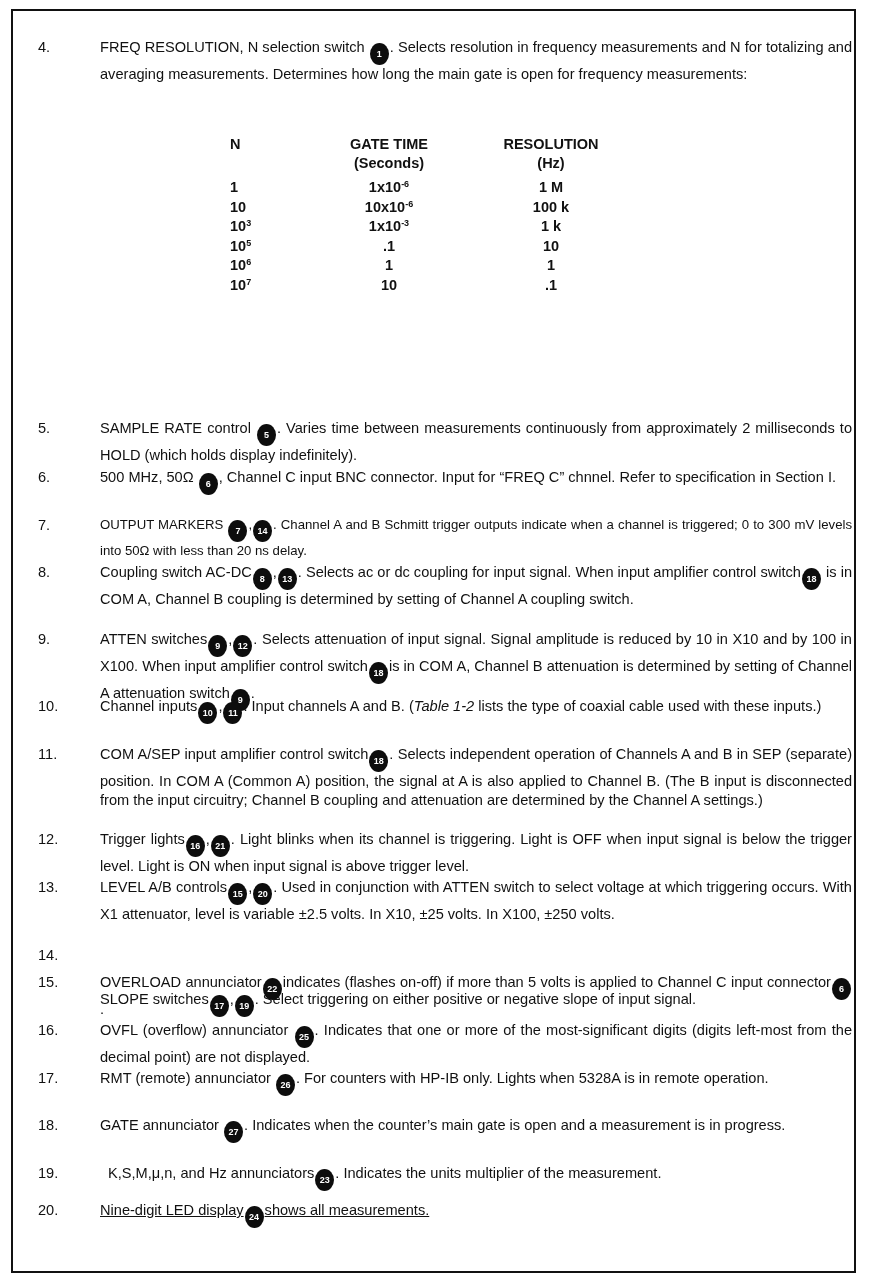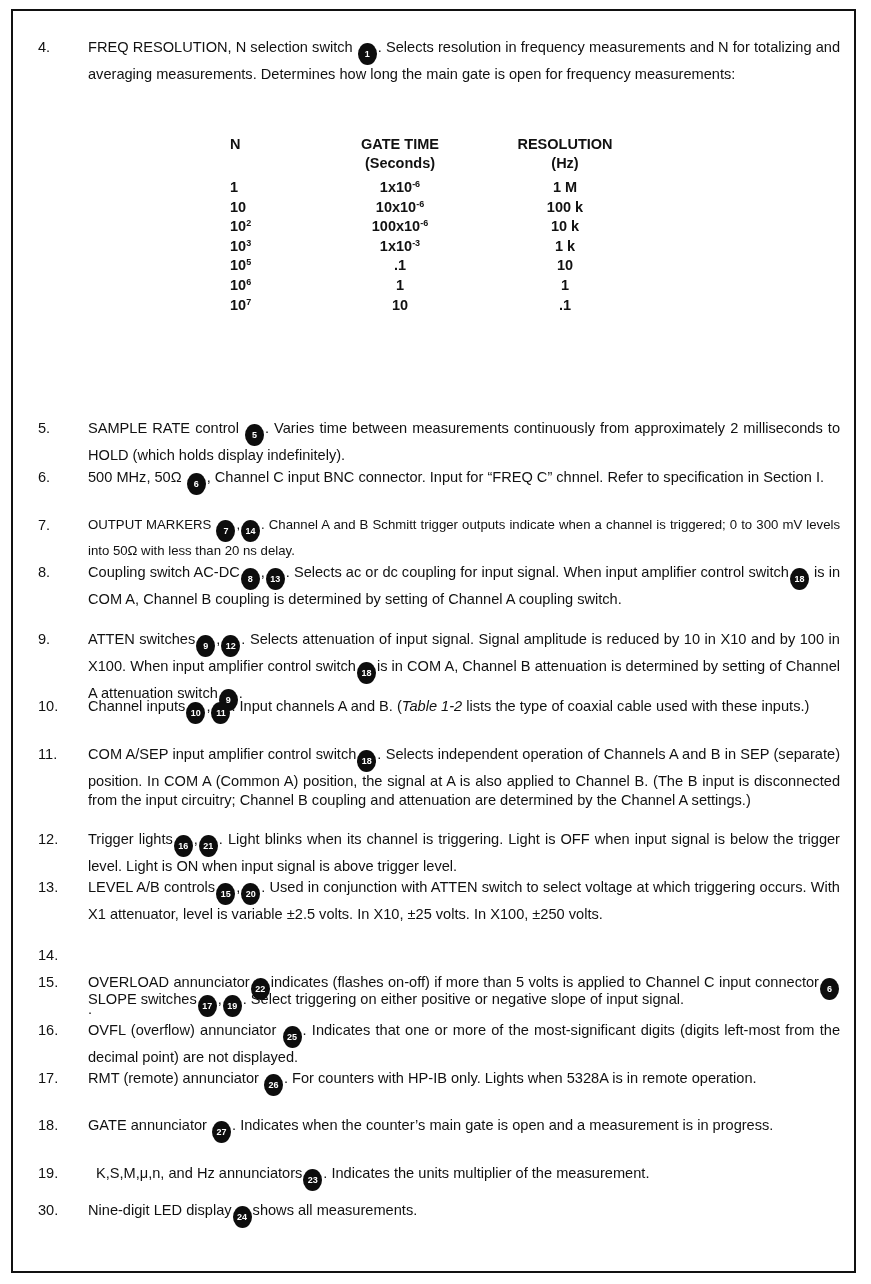--- a/index.html
+++ b/index.html
@@ -2,30 +2,30 @@
 <html><head>
 <meta charset="utf-8">
 <style>
   html, body { margin: 0; padding: 0; background: #ffffff; }
   body { width: 871px; height: 1284px; position: relative; overflow: hidden;
          font-family: "Liberation Sans", sans-serif; color: #111; }
   .frame { position: absolute; left: 11px; top: 9px; width: 845px; height: 1264px;
            border: 2px solid #111; box-sizing: border-box; }
   .item { position: absolute; left: 0; width: 871px; font-size: 14.6px; line-height: 18.5px; }
   .num { position: absolute; left: 38px; top: 0; }
-  .body { position: absolute; left: 88px; width: 752px; text-align: justify; }
+  .body { position: absolute; left: 100px; width: 752px; text-align: justify; }
   .body.small { font-size: 13.2px; }
   .callout { display: inline-block; width: 19px; height: 22px; border-radius: 50%;
              background: #0d0d0d; color: #fff; font-size: 9px; line-height: 22px;
              text-align: center; vertical-align: -5px; margin: 0 1px; font-weight: bold; }
   .tbl { position: absolute; left: 200px; top: 135px; width: 460px; font-size: 14.5px; font-weight: bold; }
   .tbl .row { position: relative; height: 19.6px; }
   .tbl .c1 { position: absolute; left: 30px; }
-  .tbl .c2 { position: absolute; left: 140px; width: 120px; text-align: center; }
-  .tbl .c3 { position: absolute; left: 310px; width: 110px; text-align: center; }
+  .tbl .c2 { position: absolute; left: 129px; width: 120px; text-align: center; }
+  .tbl .c3 { position: absolute; left: 296px; width: 110px; text-align: center; }
   .tbl .hdr { height: 40px; line-height: 19px; }
   .tbl .gap { height: 4px; }
   sup { font-size: 9px; vertical-align: 5px; line-height: 0; }
   i { font-style: italic; }
 </style>
 </head>
 <body>
 
 <div class="frame"></div>
 
@@ -45,25 +45,20 @@
   <div class="gap"></div>
   <div class="row">
       <span class="c1"><span>1</span><sup></sup></span>
       <span class="c2"><span>1x10</span><sup>-6</sup></span>
       <span class="c3">1 M</span>
     </div>
   <div class="row">
       <span class="c1"><span>10</span><sup></sup></span>
       <span class="c2"><span>10x10</span><sup>-6</sup></span>
       <span class="c3">100 k</span>
-    </div>
-  <div class="row">
-      <span class="c1"><span>10</span><sup>2</sup></span>
-      <span class="c2"><span>100x10</span><sup>-6</sup></span>
-      <span class="c3">10 k</span>
     </div>
   <div class="row">
       <span class="c1"><span>10</span><sup>3</sup></span>
       <span class="c2"><span>1x10</span><sup>-3</sup></span>
       <span class="c3">1 k</span>
     </div>
   <div class="row">
       <span class="c1"><span>10</span><sup>5</sup></span>
       <span class="c2"><span>.1</span><sup></sup></span>
       <span class="c3">10</span>
@@ -149,15 +144,15 @@
   <span class="num">18.</span>
   <div class="body"><span>GATE annunciator </span><span class="callout">27</span><span>. Indicates when the counter’s main gate is open and a measurement is in progress.</span></div>
 </div>
 
 <div class="item" style="top:1164px;">
   <span class="num">19.</span>
   <div class="body" style="text-align:left;margin-left:8px;"><span>K,S,M,μ,n, and Hz annunciators</span><span class="callout">23</span><span>. Indicates the units multiplier of the measurement.</span></div>
 </div>
 
 <div class="item" style="top:1201px;">
-  <span class="num">30.</span>
-  <div class="body" style="text-align:left;"><span>Nine-digit LED display</span><span class="callout">24</span><span>shows all measurements.</span></div>
+  <span class="num">20.</span>
+  <div class="body" style="text-align:left;text-decoration:underline;"><span>Nine-digit LED display</span><span class="callout">24</span><span>shows all measurements.</span></div>
 </div>
 
 </body></html>

